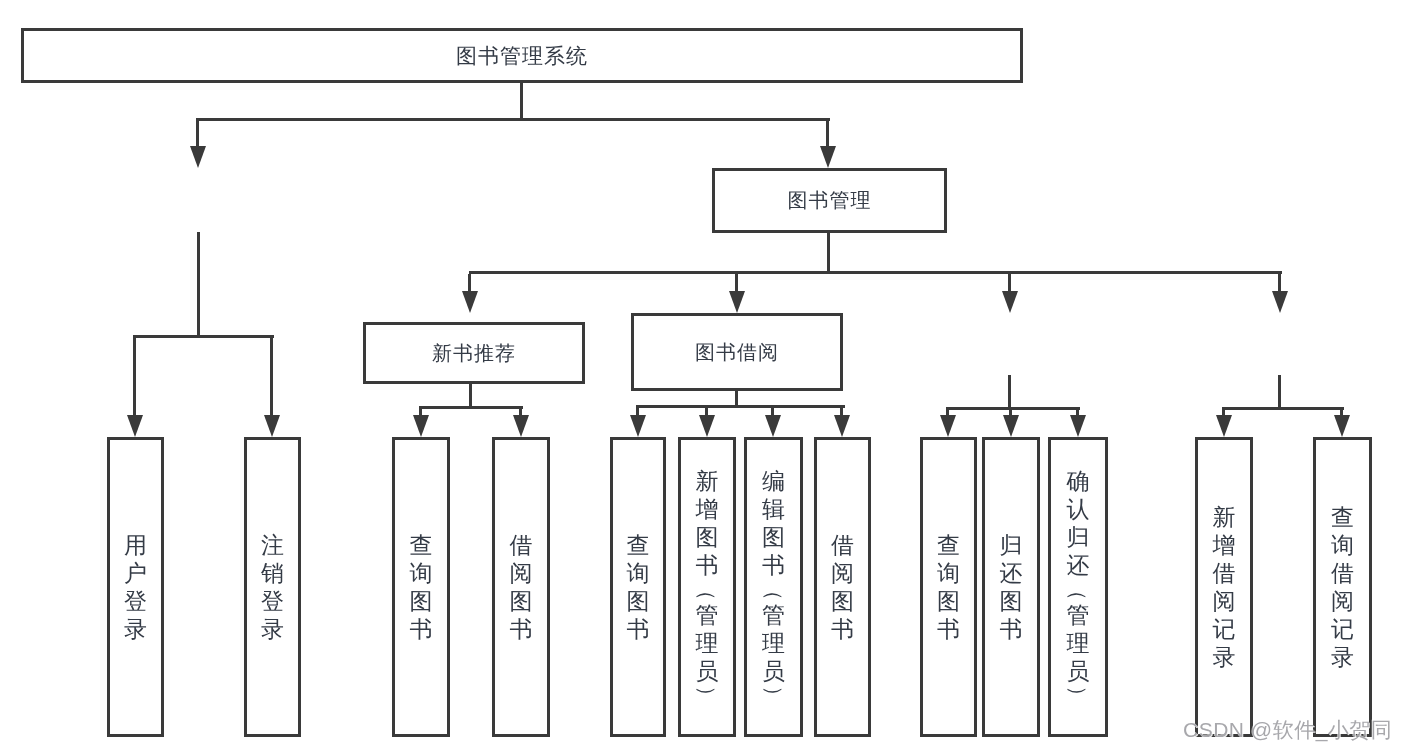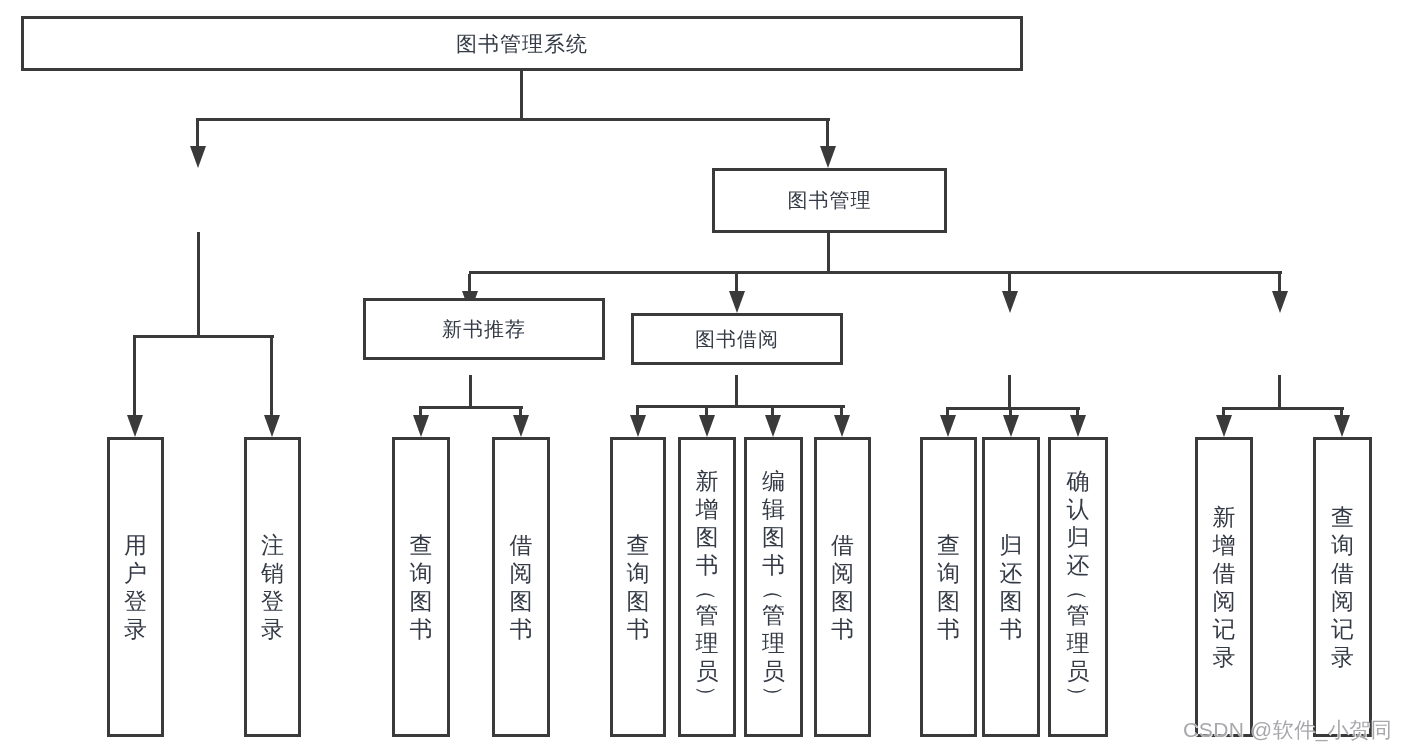--- a/index.html
+++ b/index.html
@@ -31,21 +31,21 @@
     font-size:21px; color:#a8a8ac; letter-spacing:0.5px;
     text-shadow:1px 1px 0 rgba(255,255,255,0.9), -1px -1px 0 rgba(255,255,255,0.6);
   }
   .t21 { font-size:21px; }
 </style>
 </head>
 <body>
 
 <div id="canvas">
 
-  <div class="box t21" style="left:21px; top:16px; width:1002px; height:55px;">图书管理系统</div>
+  <div class="box t21" style="left:21px; top:28px; width:1002px; height:55px;">图书管理系统</div>
 
   <div class="vline" style="left:520px; top:68px; height:50px;"></div>
   <div class="hline" style="left:196px; top:118px; width:634px;"></div>
   <div class="vline" style="left:196px; top:121px; height:25px;"></div>
   <div class="vline" style="left:826px; top:121px; height:25px;"></div>
   <div class="arrow" style="left:190px; top:146px;"></div>
   <div class="arrow" style="left:820px; top:146px;"></div>
 
   <div class="box" style="left:712px; top:168px; width:235px; height:65px;">图书管理</div>
 
@@ -60,22 +60,22 @@
   <div class="hline" style="left:469px; top:271px; width:813px;"></div>
   <div class="vline" style="left:468px; top:274px; height:17px;"></div>
   <div class="vline" style="left:735px; top:274px; height:17px;"></div>
   <div class="vline" style="left:1008px; top:274px; height:17px;"></div>
   <div class="vline" style="left:1278px; top:274px; height:17px;"></div>
   <div class="arrow" style="left:462px; top:291px;"></div>
   <div class="arrow" style="left:729px; top:291px;"></div>
   <div class="arrow" style="left:1002px; top:291px;"></div>
   <div class="arrow" style="left:1272px; top:291px;"></div>
 
-  <div class="box" style="left:363px; top:298px; width:242px; height:62px;">新书推荐</div>
-  <div class="box" style="left:631px; top:313px; width:212px; height:52px;">图书借阅</div>
+  <div class="box" style="left:363px; top:322px; width:222px; height:62px;">新书推荐</div>
+  <div class="box" style="left:631px; top:313px; width:212px; height:78px;">图书借阅</div>
 
   <div class="vline" style="left:469px; top:375px; height:31px;"></div>
   <div class="hline" style="left:419px; top:406px; width:104px;"></div>
   <div class="vline" style="left:419px; top:409px; height:6px;"></div>
   <div class="vline" style="left:519px; top:409px; height:6px;"></div>
   <div class="arrow" style="left:413px; top:415px;"></div>
   <div class="arrow" style="left:513px; top:415px;"></div>
 
   <div class="vline" style="left:735px; top:375px; height:30px;"></div>
   <div class="hline" style="left:636px; top:405px; width:209px;"></div>

